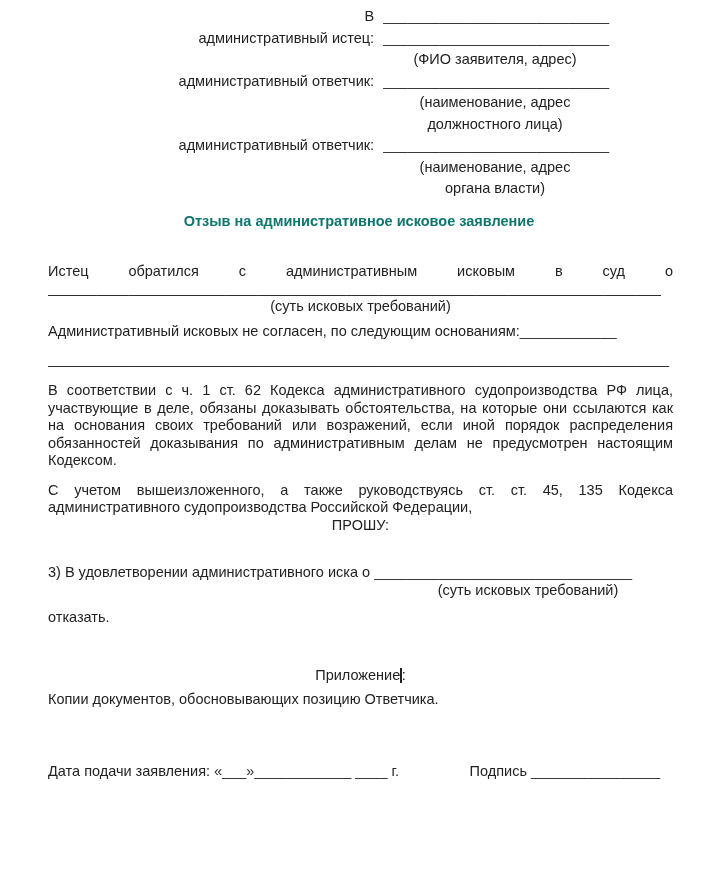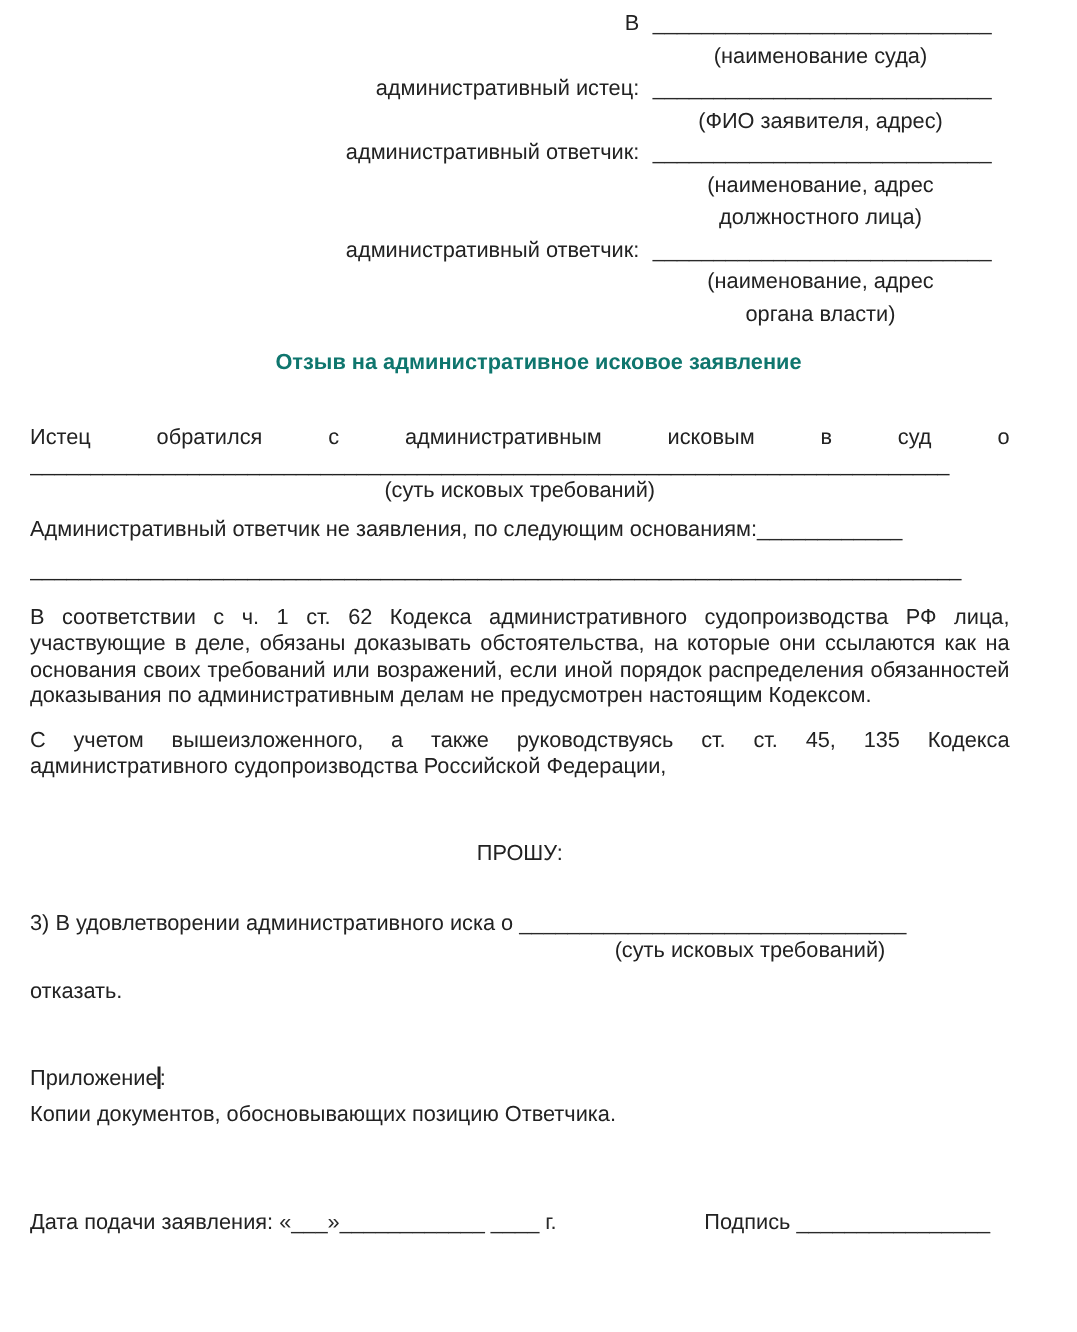--- a/index.html
+++ b/index.html
@@ -6,58 +6,57 @@
   .page{
     position:relative;
     width:718px;height:888px;
     background:#ffffff;
     color:#222222;
     font-family:"Liberation Sans","DejaVu Sans",sans-serif;
     font-size:14.5px;
     overflow:hidden;
   }
   
-  .header{padding:6px 57px 0 0;line-height:21.5px;}
+  .header{padding:6px 109px 0 0;line-height:21.5px;}
   .h-row{text-align:right;white-space:nowrap;}
   .h-row .blank{margin-left:5px;}
   .h-caption{width:228px;margin-left:auto;text-align:center;}
   .blank{color:#2a2a2a;letter-spacing:0;}
   
   .title{margin-top:11px;text-align:center;font-weight:bold;color:#0f766e;line-height:21px;}
   
-  .body{padding:0 45px 0 20px;line-height:17.5px;margin-top:31px;}
+  .body{padding:0 45px 0 48px;line-height:17.5px;margin-top:31px;}
   .jline{text-align:justify;text-align-last:justify;}
   .just{text-align:justify;}
   .blankline{white-space:nowrap;overflow:hidden;}
   .caption{text-align:center;}
   .para{margin-top:8px;}
   .mt10{margin-top:10px;}
   .law{margin-top:14px;}
   .concl{margin-top:12px;}
-  .request-heading{margin-top:40px;text-align:center;}
+  .request-heading{text-align:center;}
   .req{margin-top:30px;}
   .caption2{width:240px;margin-left:360px;text-align:center;}
   .refuse{margin-top:10px;}
-  .attachment{margin-top:40px;}
+  .attachment{margin-top:40px;text-align:center;}
   .attach-item{margin-top:7px;}
   .footer{display:flex;justify-content:space-between;margin-top:54px;align-items:center;}
   .footer .sig{margin-right:13px;}
   .caret{display:inline-block;width:1.5px;height:15px;background:#222;vertical-align:-3px;}
 </style>
 </head>
 <body>
 
 <div class="page">
 
   <div class="header">
     <div class="h-row">
       <span>В</span>
       <span class="blank">____________________________</span>
     </div>
-    <div class="h-caption">(наименование суда)</div>
 
     <div class="h-row">
       <span>административный истец:</span>
       <span class="blank">____________________________</span>
     </div>
     <div class="h-caption">(ФИО заявителя, адрес)</div>
 
     <div class="h-row">
       <span>административный ответчик:</span>
       <span class="blank">____________________________</span>
@@ -75,21 +74,21 @@
 
   <div class="title">Отзыв на административное исковое заявление</div>
 
   <div class="body">
 
     <div class="jline">Истец обратился с административным исковым в суд о</div>
     <div class="blankline">____________________________________________________________________________</div>
     <div class="caption">(суть исковых требований)</div>
 
     <div class="para">
-      <div><span>Административный ответчик не заявления, по следующим основаниям:</span><span class="blank">____________</span></div>
+      <div><span>Административный исковых не согласен, по следующим основаниям:</span><span class="blank">____________</span></div>
     </div>
     <div class="blankline mt10">_____________________________________________________________________________</div>
 
     <div class="para just law">В соответствии с ч. 1 ст. 62 Кодекса административного судопроизводства РФ лица, участвующие в деле, обязаны доказывать обстоятельства, на которые они ссылаются как на основания своих требований или возражений, если иной порядок распределения обязанностей доказывания по административным делам не предусмотрен настоящим Кодексом.</div>
 
     <div class="para concl">
       <div class="jline">С учетом вышеизложенного, а также руководствуясь ст. ст. 45, 135 Кодекса</div>
       <div>административного судопроизводства Российской Федерации,</div>
     </div>
 

